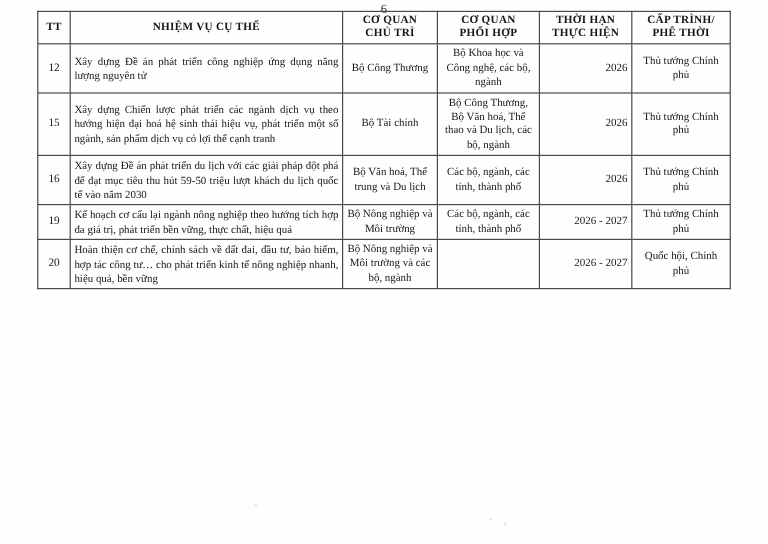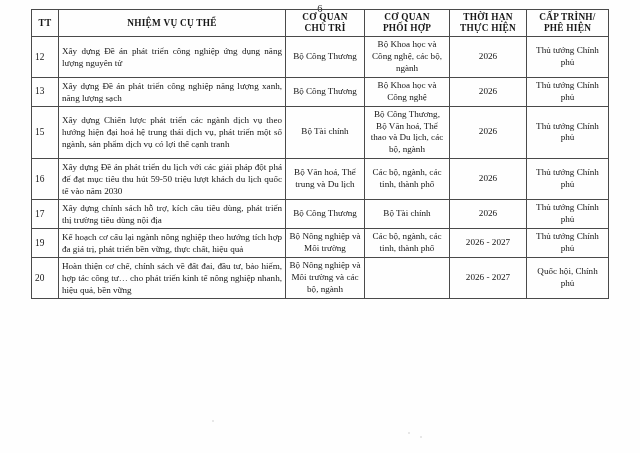--- a/index.html
+++ b/index.html
@@ -61,38 +61,38 @@
     line-height: 1.2;
   }
   th.h-tt { width: 27px; }
   th.h-task { width: 227px; }
   th.h-lead { width: 79px; }
   th.h-coop { width: 85px; }
   th.h-time { width: 77px; }
   th.h-approve { width: 82px; margin-top: 37px; }
 
   td.c-tt {
-    text-align: left;
+    text-align: center;
     font-size: 9.4px;
   }
   td.c-task {
     text-align: justify;
     text-align-last: left;
     padding: 3px 4px 3px 5px;
     line-height: 1.32;
     vertical-align: top;
   }
   td.c-lead,
   td.c-coop,
   td.c-time,
   td.c-approve {
     text-align: center;
     line-height: 1.3;
   }
-  td.c-time { font-size: 9.2px; }
+  td.c-time { font-size: 9.2px; text-align: right; }
   .smudge {
     position: absolute;
     background: #c9c9c9;
     border-radius: 50%;
     opacity: 0.55;
   }
 </style>
 </head>
 <body>
 
@@ -121,62 +121,46 @@
           <th class="h-coop">
             <span>CƠ QUAN</span><br>
             <span>PHỐI HỢP</span>
           </th>
           <th class="h-time">
             <span>THỜI HẠN</span><br>
             <span>THỰC HIỆN</span>
           </th>
           <th class="h-approve">
             <span>CẤP TRÌNH/</span><br>
-            <span>PHÊ HIỆN</span>
+            <span>PHÊ THỜI</span>
           </th>
         </tr>
       </thead>
       <tbody id="table-body">
           <tr>
             <td class="c-tt">12</td>
             <td class="c-task">Xây dựng Đề án phát triển công nghiệp ứng dụng năng lượng nguyên tử</td>
             <td class="c-lead">Bộ Công Thương</td>
             <td class="c-coop">Bộ Khoa học và Công nghệ, các bộ, ngành</td>
             <td class="c-time">2026</td>
             <td class="c-approve">Thủ tướng Chính phủ</td>
           </tr>
           <tr>
-            <td class="c-tt">13</td>
-            <td class="c-task">Xây dựng Đề án phát triển công nghiệp năng lượng xanh, năng lượng sạch</td>
-            <td class="c-lead">Bộ Công Thương</td>
-            <td class="c-coop">Bộ Khoa học và Công nghệ</td>
-            <td class="c-time">2026</td>
-            <td class="c-approve">Thủ tướng Chính phủ</td>
-          </tr>
-          <tr>
             <td class="c-tt">15</td>
-            <td class="c-task">Xây dựng Chiến lược phát triển các ngành dịch vụ theo hướng hiện đại hoá hệ trung thái dịch vụ, phát triển một số ngành, sản phẩm dịch vụ có lợi thế cạnh tranh</td>
+            <td class="c-task">Xây dựng Chiến lược phát triển các ngành dịch vụ theo hướng hiện đại hoá hệ sinh thái hiệu vụ, phát triển một số ngành, sản phẩm dịch vụ có lợi thế cạnh tranh</td>
             <td class="c-lead">Bộ Tài chính</td>
             <td class="c-coop">Bộ Công Thương, Bộ Văn hoá, Thể thao và Du lịch, các bộ, ngành</td>
             <td class="c-time">2026</td>
             <td class="c-approve">Thủ tướng Chính phủ</td>
           </tr>
           <tr>
             <td class="c-tt">16</td>
             <td class="c-task">Xây dựng Đề án phát triển du lịch với các giải pháp đột phá để đạt mục tiêu thu hút 59-50 triệu lượt khách du lịch quốc tế vào năm 2030</td>
             <td class="c-lead">Bộ Văn hoá, Thể trung và Du lịch</td>
             <td class="c-coop">Các bộ, ngành, các tỉnh, thành phố</td>
-            <td class="c-time">2026</td>
-            <td class="c-approve">Thủ tướng Chính phủ</td>
-          </tr>
-          <tr>
-            <td class="c-tt">17</td>
-            <td class="c-task">Xây dựng chính sách hỗ trợ, kích cầu tiêu dùng, phát triển thị trường tiêu dùng nội địa</td>
-            <td class="c-lead">Bộ Công Thương</td>
-            <td class="c-coop">Bộ Tài chính</td>
             <td class="c-time">2026</td>
             <td class="c-approve">Thủ tướng Chính phủ</td>
           </tr>
           <tr>
             <td class="c-tt">19</td>
             <td class="c-task">Kế hoạch cơ cấu lại ngành nông nghiệp theo hướng tích hợp đa giá trị, phát triển bền vững, thực chất, hiệu quả</td>
             <td class="c-lead">Bộ Nông nghiệp và Môi trường</td>
             <td class="c-coop">Các bộ, ngành, các tỉnh, thành phố</td>
             <td class="c-time">2026 - 2027</td>
             <td class="c-approve">Thủ tướng Chính phủ</td>

